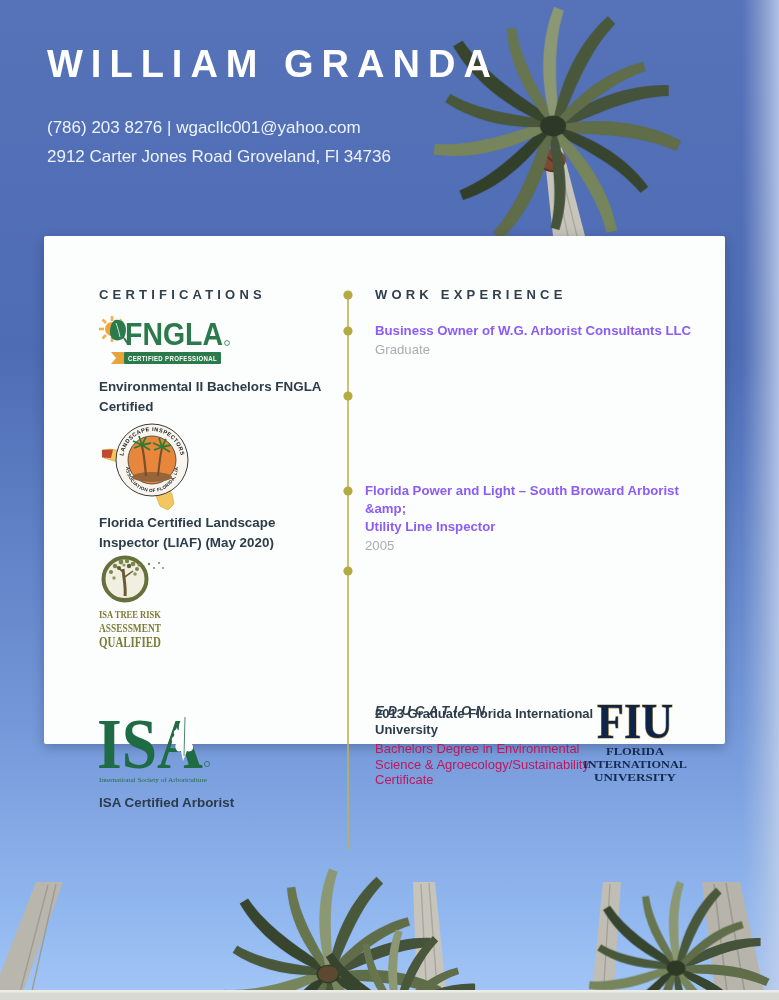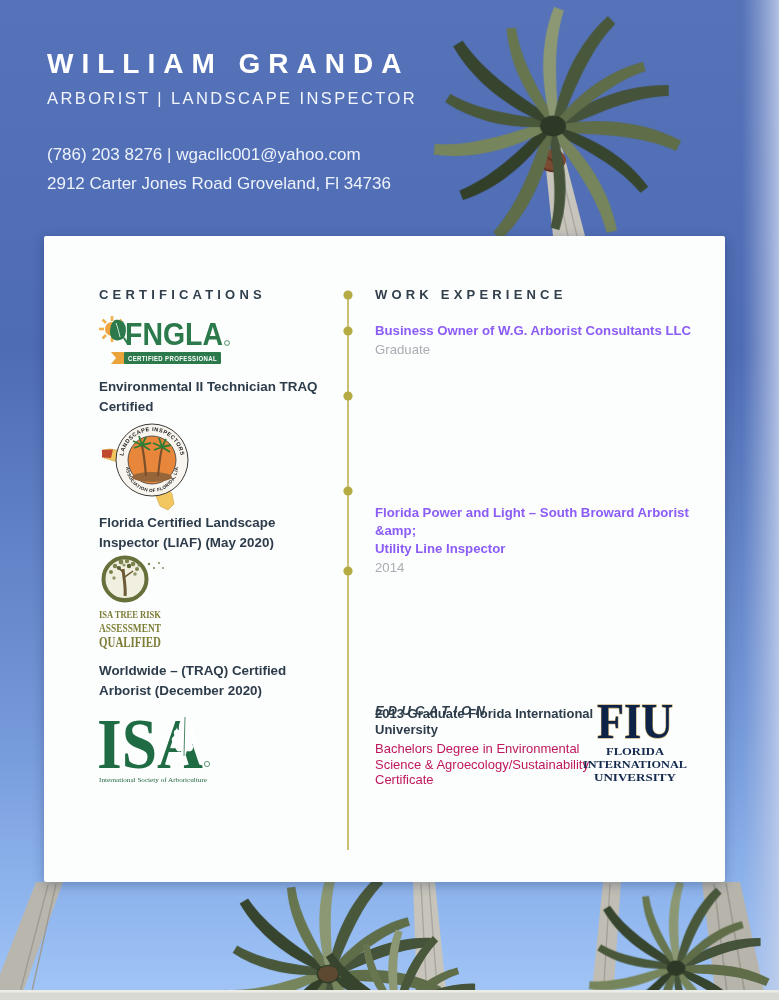--- a/index.html
+++ b/index.html
@@ -1,42 +1,42 @@
 <!DOCTYPE html>
 <html><head>
 <meta charset="utf-8">
 <style>
   html,body{margin:0;padding:0;background:#2c3a55;}
   .page{position:relative;width:779px;height:1000px;overflow:hidden;
         font-family:"Liberation Sans",sans-serif;background:#5874ba;}
   .bg{position:absolute;left:0;top:0;width:779px;height:1000px;}
   
   .hero{position:absolute;left:47px;top:47px;color:#ffffff;}
-  .hero h1{margin:0;font-size:28px;font-weight:700;letter-spacing:8px;line-height:34px;}
+  .hero h1{margin:0;font-size:38px;font-weight:700;letter-spacing:8px;line-height:34px;}
   .role{margin-top:8px;font-size:16.5px;letter-spacing:2.4px;font-weight:400;color:#f3f6fd;}
   .contact{margin-top:32px;font-size:17px;line-height:29px;font-weight:400;color:#edf2fb;}
   
-  .card{position:absolute;left:44px;top:236px;width:681px;height:646px;
+  .card{position:absolute;left:44px;top:236px;width:681px;height:508px;
         background:#fcfdfd;border-radius:2px;box-shadow:0 3px 12px rgba(18,32,66,.30);}
   .abs{position:absolute;}
   .sec-heading{font-size:13px;font-weight:700;letter-spacing:4.2px;color:#31404c;}
   .cap{font-size:13.4px;font-weight:600;line-height:20px;color:#2d3c4a;width:225px;white-space:pre-line;}
   .entry{width:322px;}
   .we-title{font-size:13.2px;font-weight:600;line-height:18px;color:#8b5cf6;white-space:pre-line;}
   .we-period{font-size:13.2px;line-height:18px;color:#a8aeb3;margin-top:1px;}
   .edu-title{font-size:13px;font-weight:700;line-height:15.5px;color:#2d3c4a;white-space:pre-line;}
   .edu-detail{font-size:13px;line-height:15.5px;color:#be185d;margin-top:4px;white-space:pre-line;}
   
   .p-certh{left:55px;top:51px;}   .p-fngla{left:55px;top:74px;}
   .p-cap1{left:55px;top:141px;}   .p-liaf{left:56px;top:184px;}
   .p-cap2{left:55px;top:277px;}   .p-traq{left:55px;top:318px;}
   .p-cap3{left:55px;top:425px;}   .p-isa{left:55px;top:468px;}
   .p-cap4{left:55px;top:557px;}   .p-tl{left:297px;top:0;}
   .p-weh{left:331px;top:51px;}    .p-e0{left:331px;top:86px;}
-  .p-e1{left:331px;top:151px;}    .p-e2{left:331px;top:246px;margin-top:22px;}
+  .p-e1{left:331px;top:151px;}    .p-e2{left:321px;top:246px;}
   .p-e3{left:331px;top:327px;}    .p-eduh{left:331px;top:467px;font-style:italic;}
   .p-edu{left:331px;top:470px;width:225px;}  .p-fiu{left:536px;top:460px;}
 </style>
 </head>
 <body>
 
 <div class="page">
 
   <svg class="bg" viewBox="0 0 779 1000" aria-hidden="true">
     <defs>
@@ -99,21 +99,20 @@
       <use href="#crown" transform="translate(676,968) scale(0.95)"></use>
       <ellipse cx="328" cy="974" rx="10" ry="8" fill="#5d4a33"></ellipse>
     </g>
 
     <rect x="0" y="991" width="779" height="9" fill="#d9d9d3"></rect>
     <rect x="0" y="990" width="779" height="2.5" fill="#ecece6"></rect>
   </svg>
 
   <header class="hero">
     <h1>WILLIAM GRANDA</h1>
-    <div class="role">ARBORIST | LANDSCAPE INSPECTOR</div>
     <div class="contact">
       <div>(786) 203 8276 | wgacllc001@yahoo.com</div>
       <div>2912 Carter Jones Road Groveland, Fl 34736</div>
     </div>
   </header>
 
   <main class="card">
 
     <div class="abs sec-heading p-certh">CERTIFICATIONS</div>
 
@@ -135,21 +134,21 @@
           <path d="M12,9 L16,15" stroke="#2c7a4b" stroke-width="2" fill="none"></path>
           <path d="M4,-6 C6,-1 7,4 8,8" stroke="#cfe6d6" stroke-width="1" fill="none"></path>
         </g>
       </g>
       <text x="26" y="35" font-family="'Liberation Sans',sans-serif" font-weight="bold" font-size="32" fill="#2c7a4b" textLength="98" lengthAdjust="spacingAndGlyphs">FNGLA</text>
       <circle cx="128" cy="33" r="2.4" fill="none" stroke="#2c7a4b" stroke-width="0.8"></circle>
       <polygon points="12,42 25,42 25,54 12,54 17,48" fill="#e9a43c"></polygon>
       <rect x="25" y="42" width="97" height="12" rx="1" fill="#2c7a4b"></rect>
       <text x="73.5" y="50.8" text-anchor="middle" font-family="'Liberation Sans',sans-serif" font-weight="bold" font-size="6.8" fill="#ffffff" letter-spacing="0.4" textLength="89" lengthAdjust="spacingAndGlyphs">CERTIFIED PROFESSIONAL</text>
     </svg>
-    <div class="abs cap p-cap1">Environmental II Technician TRAQ
+    <div class="abs cap p-cap1">Environmental II Bachelors FNGLA
 Certified</div>
 
     <svg class="abs p-liaf" width="100" height="93" viewBox="0 0 100 93">
       <defs>
         <path id="arcT" d="M23,40 A29,29 0 1 1 81,40" fill="none"></path>
         <path id="arcB" d="M26,46 A26,26 0 0 0 78,46" fill="none"></path>
       </defs>
       <path d="M2,30 L10,29 L22,31 L34,33 L40,31 L46,35 L50,44 L56,52 L64,62 L72,74 L74,84 L68,90 L60,86 L56,76 L48,64 L38,52 L30,46 L18,42 L4,38 Z" fill="#f2c75f" stroke="#caa13f" stroke-width="0.6"></path>
       <polygon points="2,30 13,29.5 11,38 2,37.5" fill="#bf4a2f"></polygon>
       <circle cx="63" cy="70" r="3" fill="#e67e22"></circle>
@@ -192,50 +191,49 @@
           <circle cx="40" cy="11" r="1.5"></circle>
         <circle cx="50" cy="10" r="1.2"></circle>
           <circle cx="55" cy="14" r="1"></circle>
           <circle cx="60" cy="9" r="1"></circle>
           <circle cx="64" cy="14" r="0.9"></circle>
       </g>
       <text x="31" y="64" text-anchor="middle" font-family="'Liberation Serif',serif" font-weight="bold" font-size="11" fill="#7c7c35" textLength="62" lengthAdjust="spacingAndGlyphs">ISA TREE RISK</text>
       <text x="31" y="78" text-anchor="middle" font-family="'Liberation Serif',serif" font-weight="bold" font-size="13" fill="#7c7c35" textLength="62" lengthAdjust="spacingAndGlyphs">ASSESSMENT</text>
       <text x="31" y="93" text-anchor="middle" font-family="'Liberation Serif',serif" font-weight="bold" font-size="14" fill="#7c7c35" textLength="62" lengthAdjust="spacingAndGlyphs">QUALIFIED</text>
     </svg>
-    <div class="abs cap p-cap3">Worldwide – (TRAQ) Certified
-Arborist (December 2020)</div>
 
     <svg class="abs p-isa" width="114" height="88" viewBox="0 0 114 88">
       <text x="-2" y="64" font-family="'Liberation Serif',serif" font-weight="bold" font-size="72" fill="#1e6b44" textLength="106" lengthAdjust="spacingAndGlyphs">ISA</text>
       <path fill="#ffffff" d="M86,10 C82,15 79,20 80,26 C76,24 73,28 76,32 C71,33 72,40 77,40 C75,44 78,49 82,47 L84,57 L88,47 C93,49 96,44 93,40 C98,39 98,32 94,31 C97,27 94,22 90,25 C91,19 89,14 86,10 Z"></path>
       <path d="M86,13 L85,52" stroke="#1e6b44" stroke-width="0.8" fill="none"></path>
       <circle cx="108" cy="60" r="2.6" fill="none" stroke="#1e6b44" stroke-width="0.7"></circle>
       <text x="0" y="78" font-family="'Liberation Serif',serif" font-size="6.6" fill="#266b45" textLength="108" lengthAdjust="spacingAndGlyphs">International Society of Arboriculture</text>
     </svg>
+    <div class="abs cap p-cap4">ISA Certified Arborist</div>
 
     <svg class="abs p-tl" width="14" height="646" viewBox="0 0 14 646">
       <line x1="7" y1="59" x2="7" y2="614" stroke="#bdb255" stroke-width="1.6"></line>
       <circle cx="7" cy="59" r="4.6" fill="#b5ab44"></circle>
       <circle cx="7" cy="95" r="4.6" fill="#b5ab44"></circle>
       <circle cx="7" cy="160" r="4.6" fill="#b5ab44"></circle>
       <circle cx="7" cy="255" r="4.6" fill="#b5ab44"></circle>
       <circle cx="7" cy="335" r="4.6" fill="#b5ab44"></circle>
     </svg>
 
     <div class="abs sec-heading p-weh">WORK EXPERIENCE</div>
 
     <div class="abs entry p-e0">
       <div class="we-title">Business Owner of W.G. Arborist Consultants LLC</div>
       <div class="we-period">Graduate</div>
     </div>
     <div class="abs entry p-e2">
       <div class="we-title">Florida Power and Light – South Broward Arborist &amp;amp;
 Utility Line Inspector</div>
-      <div class="we-period">2014</div>
+      <div class="we-period">2005</div>
     </div>
     <div class="abs entry p-e3">
     </div>
 
     <div class="abs sec-heading p-eduh">EDUCATION</div>
     <div class="abs p-edu">
       <div class="edu-title">2013 Graduate Florida International
 University</div>
       <div class="edu-detail">Bachelors Degree in Environmental
 Science &amp; Agroecology/Sustainability

